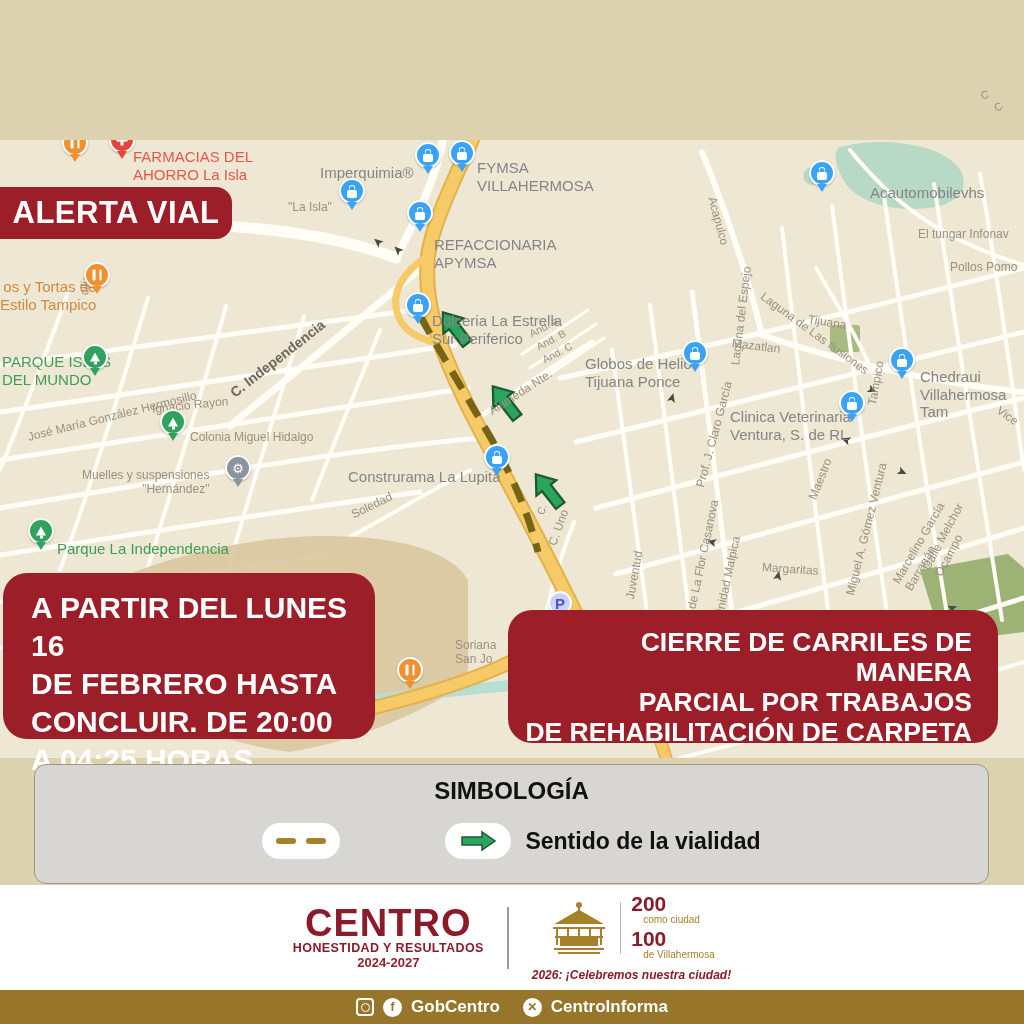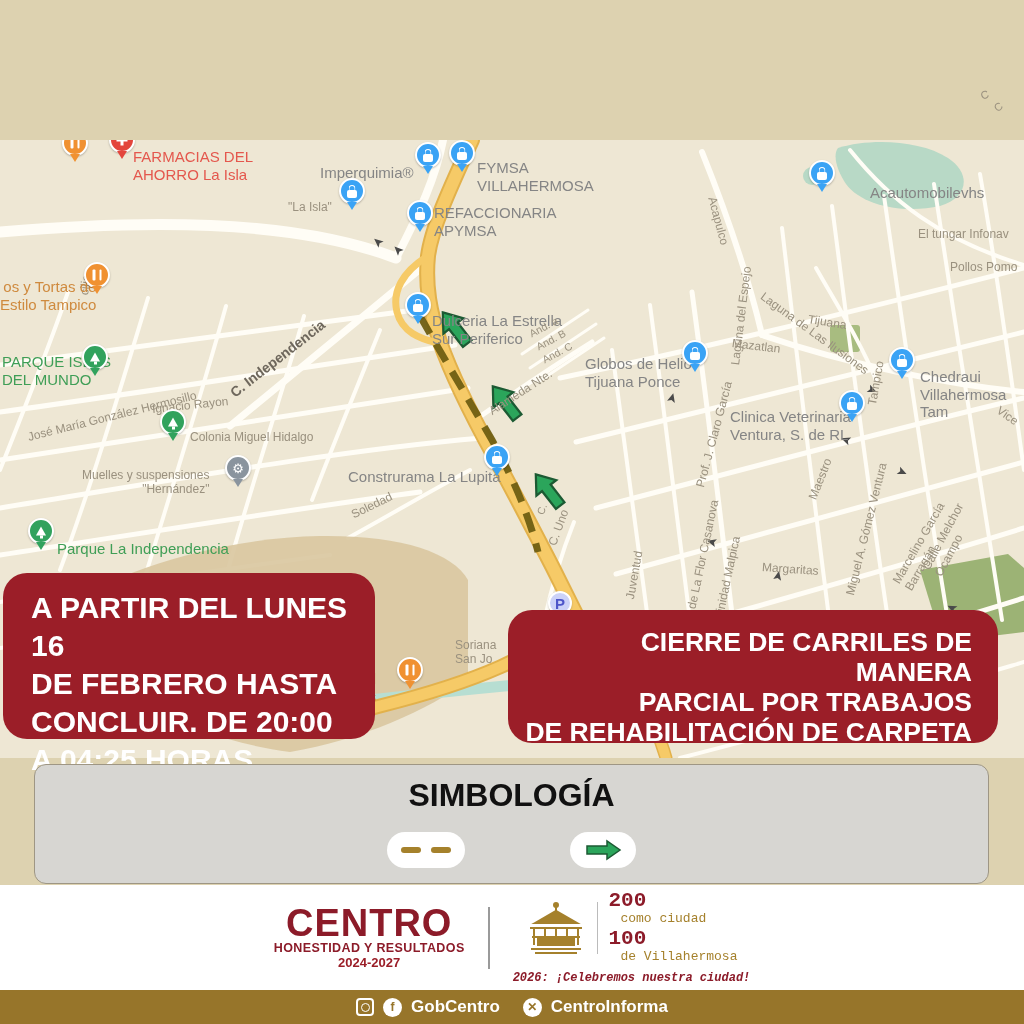--- a/index.html
+++ b/index.html
@@ -56,42 +56,42 @@
           border-radius:0 16px 16px 0;display:flex;align-items:center;justify-content:center;z-index:20;
           color:#fff;font-weight:bold;font-size:31px;letter-spacing:0.5px;}
   .badge{position:absolute;background:#9b1e28;border-radius:24px;color:#fff;font-weight:bold;z-index:20;
          white-space:pre-line;box-sizing:border-box;}
   .badge.schedule{left:3px;top:573px;width:372px;height:166px;font-size:30px;line-height:38px;padding:16px 10px 0 28px;}
   .badge.closure{left:508px;top:610px;width:490px;height:133px;font-size:26.5px;line-height:30px;
          padding:17px 26px 0 10px;text-align:right;}
   
   .legend{position:absolute;left:34px;top:764px;width:955px;height:120px;background:#d7d6d2;
           border:1px solid #9e9684;border-radius:12px;box-sizing:border-box;z-index:20;}
-  .legend-title{text-align:center;margin-top:12px;font-size:32px;font-weight:bold;color:#111;}
+  .legend-title{text-align:center;margin-top:12px;font-size:24px;font-weight:bold;color:#111;}
   .legend-row{display:flex;justify-content:center;align-items:center;gap:105px;margin-top:18px;}
   .legend-item{display:flex;align-items:center;gap:14px;}
   .legend-pill{background:#fff;border-radius:18px;height:36px;display:flex;align-items:center;
           justify-content:center;padding:0 14px;}
   .dash{width:20px;height:6px;border-radius:3px;background:#a5812c;}
   .dash+.dash{margin-left:10px;}
   .legend-label{font-size:23px;font-weight:bold;color:#111;}
   
   .footer{position:absolute;left:0;top:885px;width:1024px;height:105px;background:#fff;z-index:20;
           display:flex;align-items:center;justify-content:center;gap:23px;}
   .brand-block{text-align:center;color:#8c1b29;}
   .brand-name{font-size:38px;font-weight:bold;letter-spacing:1px;line-height:36px;}
   .brand-slogan{font-size:12.5px;font-weight:bold;letter-spacing:0.4px;}
   .brand-period{font-size:13px;font-weight:bold;color:#9b1e28;margin-top:0;}
   .vdiv{width:2px;height:62px;background:#9a9a9a;}
-  .anniv{display:flex;flex-direction:column;align-items:center;font-family:Liberation Mono, monospace;}
+  .anniv{display:flex;flex-direction:column;align-items:center;}
   .anniv-row{display:flex;align-items:center;gap:10px;}
   .num-div{width:1px;height:52px;background:#bbb;}
   .numbers{text-align:left;line-height:1;}
   .num-big{font-size:21px;font-weight:bold;color:#8c1b29;}
-  .num-sub{font-size:13px;color:#a5812c;margin:1px 0 3px 12px;}
+  .num-sub{font-size:10px;color:#a5812c;margin:1px 0 3px 12px;}
   .celebration{font-size:12px;font-weight:bold;font-style:italic;color:#8c1b29;margin-top:5px;}
   
   .bottombar{position:absolute;left:0;top:990px;width:1024px;height:34px;background:#97752a;z-index:20;
           display:flex;align-items:center;justify-content:center;gap:9px;color:#fff;font-weight:bold;font-size:17px;}
   .ic-ig{width:14px;height:14px;border:2px solid #fff;border-radius:4px;position:relative;display:inline-block;}
   .ic-ig::after{content:'';position:absolute;inset:2.5px;border:1.5px solid #fff;border-radius:50%;}
   .ic-circle{width:19px;height:19px;border-radius:50%;background:#fff;color:#97752a;font-weight:bold;
           font-size:12px;display:flex;align-items:center;justify-content:center;}
   .bb-web{margin-left:22px;}
 </style>
@@ -199,21 +199,21 @@
         </g>
       </g>
     </svg>
     <div>
         <div class="mlabel poi red" style="left: 133px; top: 8px;">FARMACIAS DEL
 AHORRO La Isla</div>
         <div class="mlabel poi" style="left: 320px; top: 24px;">Imperquimia®</div>
         <div class="mlabel poi" style="left: 477px; top: 19px;">FYMSA
 VILLAHERMOSA</div>
         <div class="mlabel street" style="left: 288px; top: 60px;">"La Isla"</div>
-        <div class="mlabel poi" style="left: 434px; top: 64px;">REFACCIONARIA
+        <div class="mlabel poi" style="left: 434px; top: 96px;">REFACCIONARIA
 APYMSA</div>
         <div class="mlabel poi" style="left: 838px; top: 44px; margin-left: 32px;">Acautomobilevhs</div>
         <div class="mlabel street" style="left: 918px; top: 87px;">El tungar Infonav</div>
         <div class="mlabel street" style="left: 950px; top: 120px;">Pollos Pomo</div>
         <div class="mlabel street" style="left: 84px; top: 148px; transform: rotate(-83deg);">cilia</div>
         <div class="mlabel poi food alignr" style="left: 0px; top: 138px;">os y Tortas de
 Estilo Tampico</div>
         <div class="mlabel street big" style="left: 232px; top: 246px; transform: rotate(-38deg);">C. Independencia</div>
         <div class="mlabel poi" style="left: 432px; top: 172px;">Dulceria La Estrella
 Sur Periferico</div>
@@ -366,20 +366,23 @@
         <div class="ppin" style="left: 548px; top: 451px;">P</div>
         <div class="pin pin-food" style="left: 397px; top: 517px;">
           <span class="c">
             <span class="gl g-food"></span>
           </span>
           <span class="t"></span>
         </div>
       </div>
   </div>
 
+  <div class="alerta">
+    <span>ALERTA VIAL</span>
+  </div>
   <div class="badge schedule">A PARTIR DEL LUNES 16
 DE FEBRERO HASTA
 CONCLUIR. DE 20:00
 A 04:25 HORAS</div>
   <div class="badge closure">CIERRE DE CARRILES DE MANERA
 PARCIAL POR TRABAJOS
 DE REHABILITACIÓN DE CARPETA</div>
 
   <div class="legend">
     <div class="legend-title">SIMBOLOGÍA</div>
@@ -389,20 +392,21 @@
           <span class="dash"></span>
           <span class="dash"></span>
         </div>
       </div>
       <div class="legend-item">
         <div class="legend-pill">
           <svg width="38" height="22" viewBox="-19 -11 38 22">
             <path d="M-16,-4 L4,-4 L4,-9 L17,0 L4,9 L4,4 L-16,4 Z" fill="#2ba55b" stroke="#1c5a33" stroke-width="1.5"></path>
           </svg>
         </div>
+        <span class="legend-label">Sentido de la vialidad</span>
       </div>
     </div>
   </div>
 
   <div class="footer">
     <div class="brand-block">
       <div class="brand-name">CENTRO</div>
       <div class="brand-slogan">HONESTIDAD Y RESULTADOS</div>
       <div class="brand-period">2024-2027</div>
     </div>

